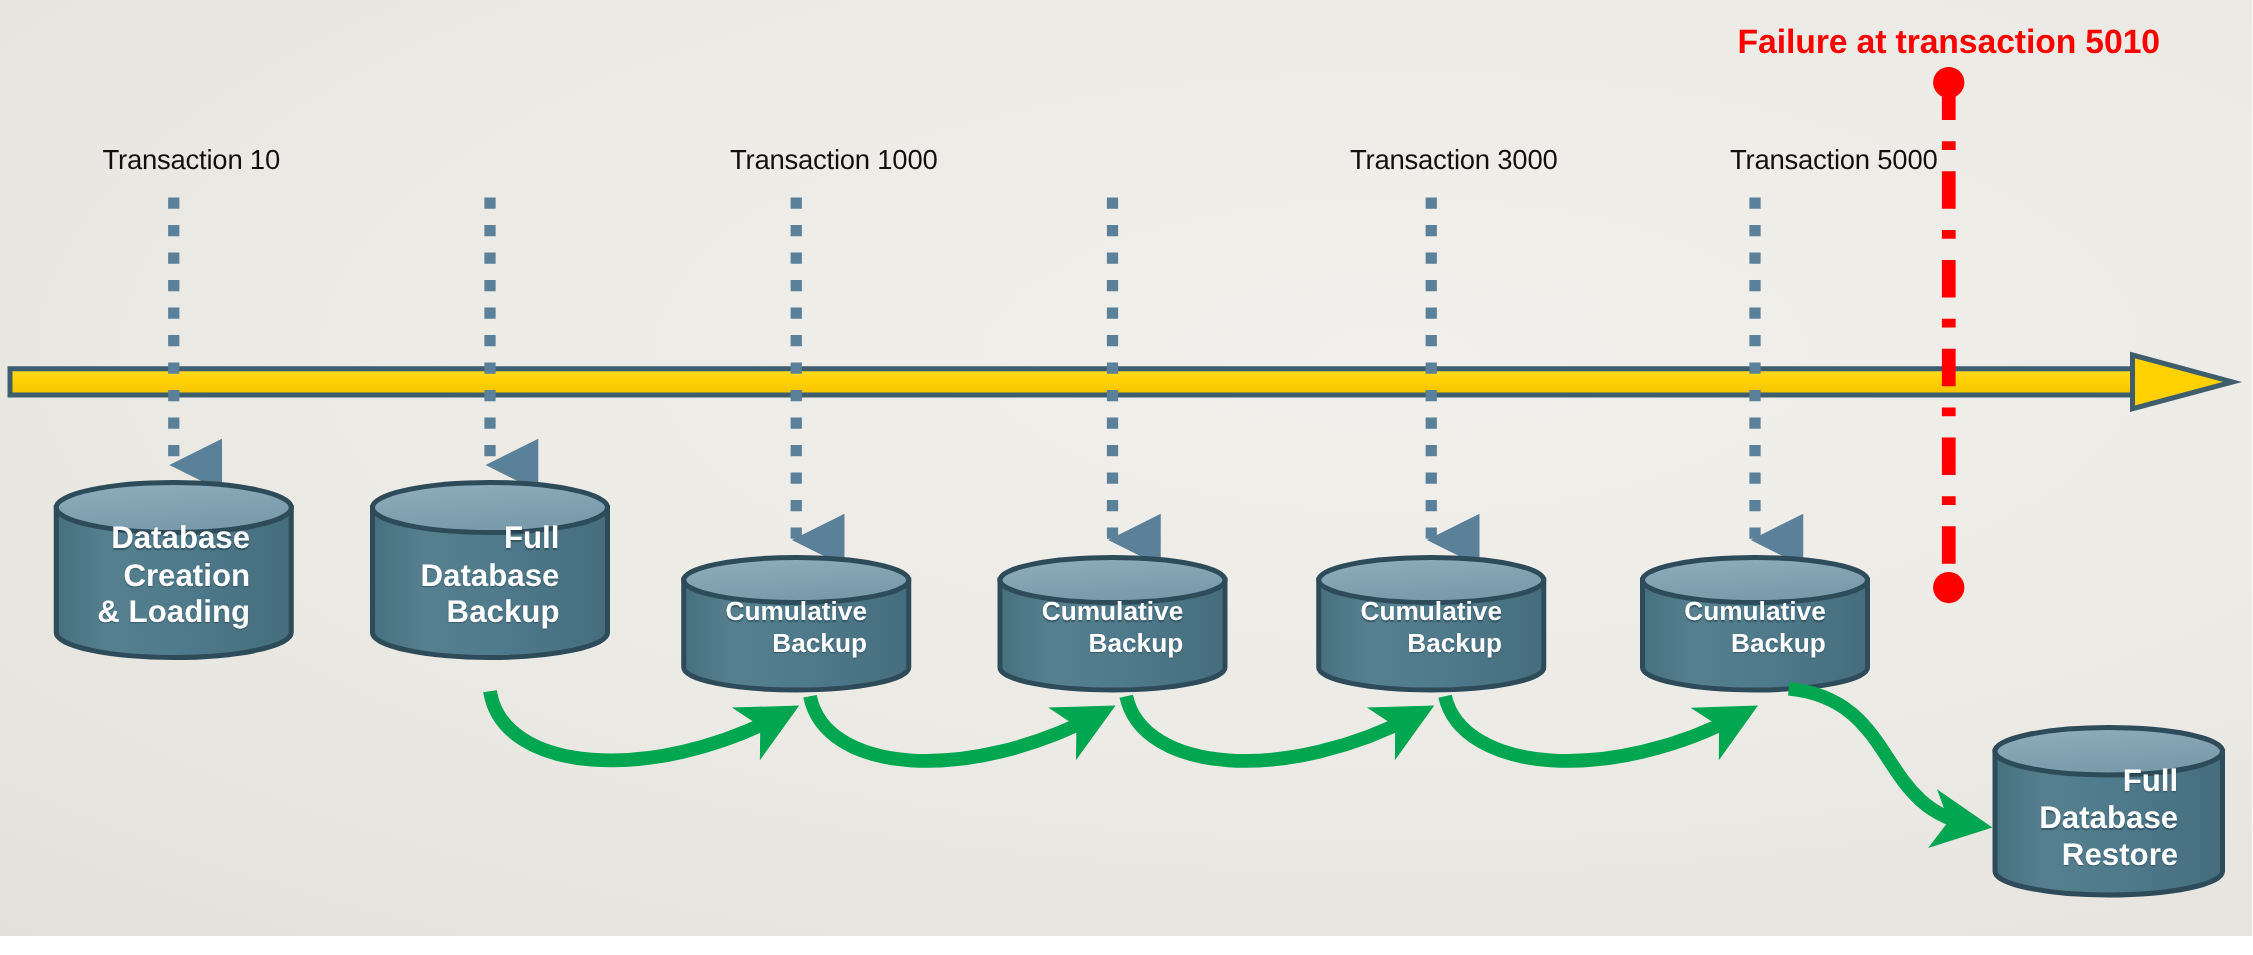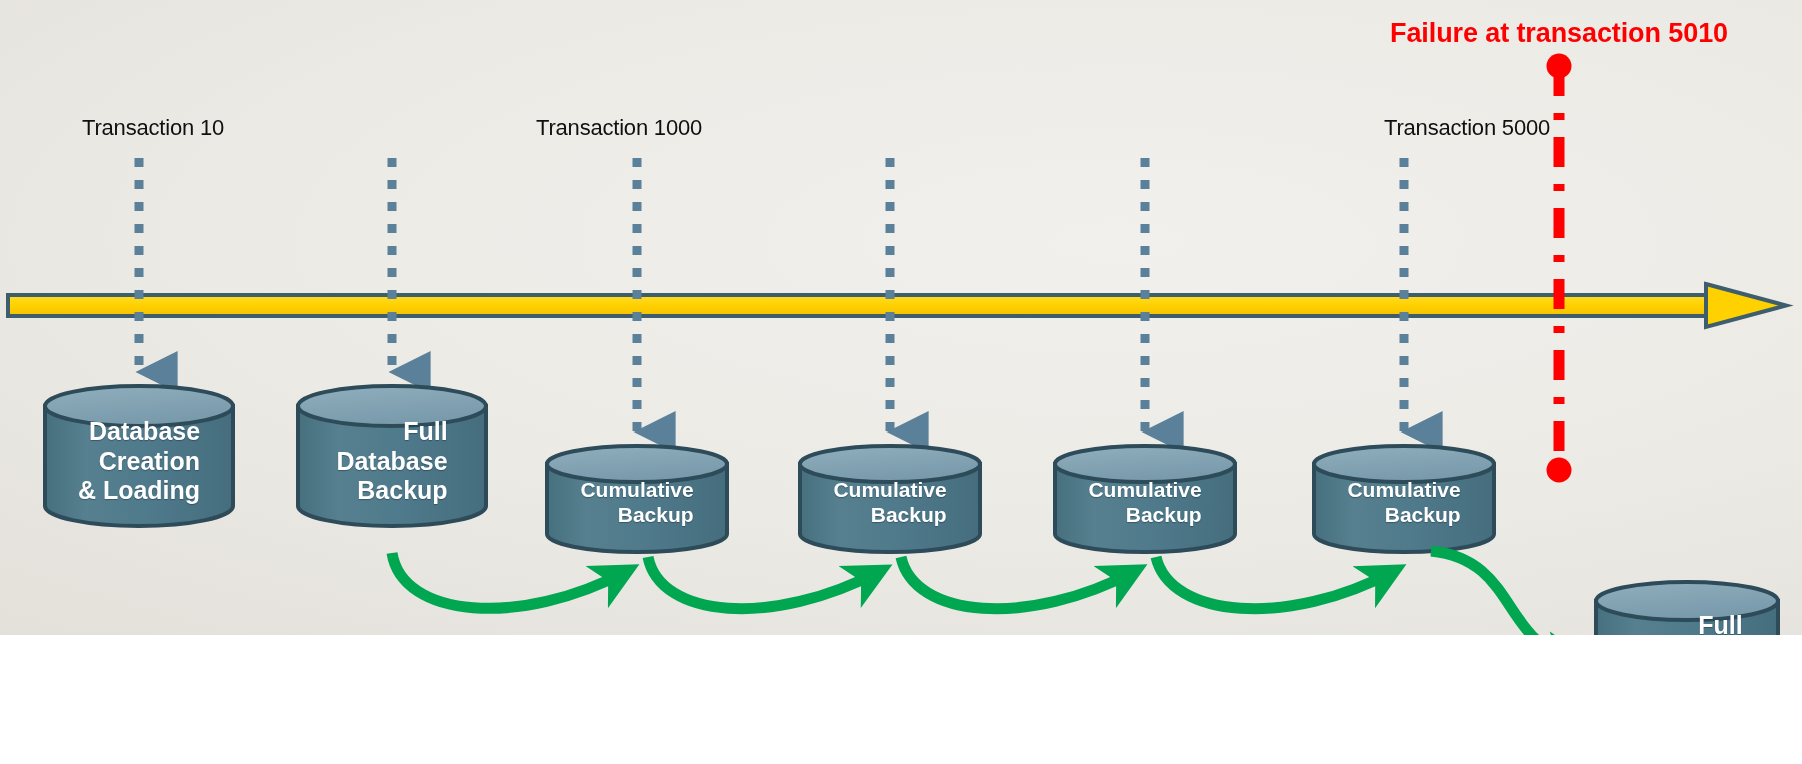--- a/index.html
+++ b/index.html
@@ -3,21 +3,21 @@
 <meta charset="utf-8">
 <style>
   html, body {
     margin: 0;
     padding: 0;
     background: #ffffff;
   }
   #stage {
     position: relative;
     width: 1802px;
-    height: 635px;
+    height: 749px;
     overflow: hidden;
     background:
       radial-gradient(ellipse 120% 110% at 62% 38%, #F2F0EC 0%, #ECEAE5 42%, #E3E0DA 78%, #DCD9D3 100%);
     font-family: "Liberation Sans", sans-serif;
   }
   #svg-layer {
     position: absolute;
     inset: 0;
     width: 1802px;
     height: 764px;
@@ -151,21 +151,22 @@
       <path d="M 648 557 C 660 618 772 628 880 571" marker-end="url(#mkGreen)"></path>
       <path d="M 901 557 C 914 618 1028 628 1135 571" marker-end="url(#mkGreen)"></path>
       <path d="M 1156 557 C 1170 618 1288 628 1394 571" marker-end="url(#mkGreen)"></path>
       <path d="M 1431 551 C 1520 560 1500 648 1580 660" marker-end="url(#mkGreen)"></path>
     </g>
   </svg>
 
   <div class="fail-label" style="left:1559px; top:18px;">Failure at transaction 5010</div>
 
   <div class="tx-label" style="left:153px; top:115px;">Transaction 10</div>
-  <div class="tx-label" style="left:619px; top:115px;">Transaction 1000</div>
+  <div class="tx-label" style="left:667px; top:115px;">Transaction 1000</div>
+  <div class="tx-label" style="left:1163px; top:115px;">Transaction 3000</div>
   <div class="tx-label" style="left:1467px; top:115px;">Transaction 5000</div>
 
   <div class="cyl-text" style="left:139px; top:461px; font-size:25px;">Database
 Creation
 &amp; Loading</div>
   <div class="cyl-text" style="left:392px; top:461px; font-size:25px;">Full
 Database
 Backup</div>
   <div class="cyl-text" style="left:637px; top:503px; font-size:21px;">Cumulative
 Backup</div>

